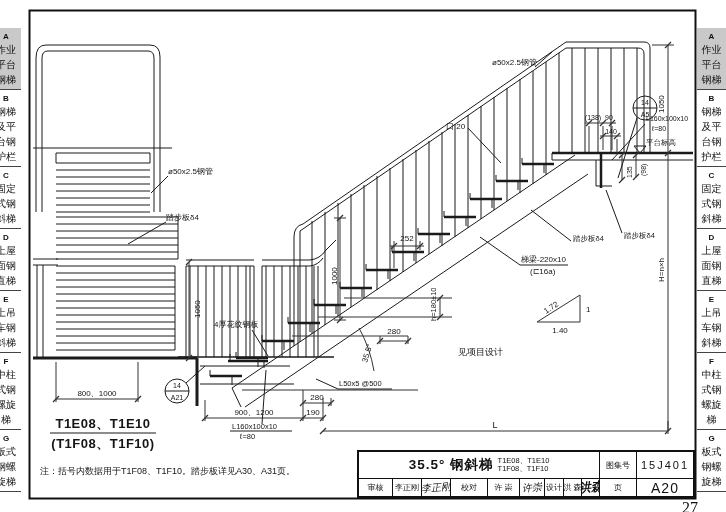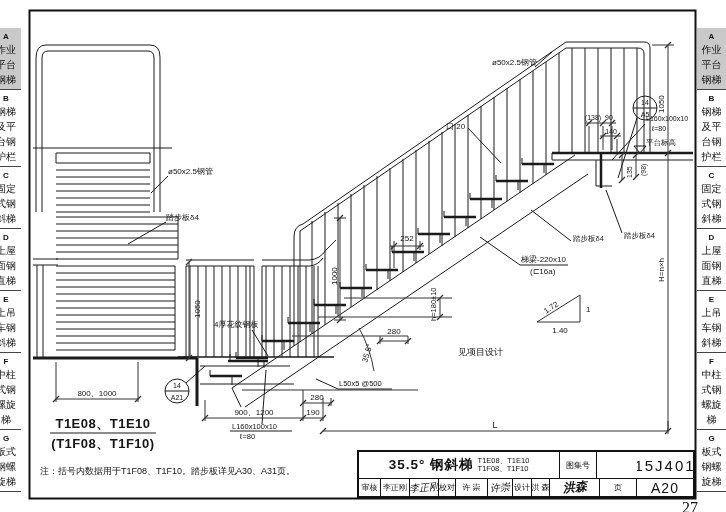--- a/index.html
+++ b/index.html
@@ -24,21 +24,21 @@
           box-sizing:border-box;display:flex;flex-direction:column;background:#fff;}
   #tblock .r1{display:flex;height:27px;border-bottom:1px solid #111;box-sizing:border-box;}
   #tblock .r2{display:flex;flex:1;align-items:stretch;}
   .cell{border-right:1px solid #111;box-sizing:border-box;display:flex;align-items:center;justify-content:center;
         font-size:8px;white-space:nowrap;overflow:hidden;}
   .cell.last{border-right:none;}
   .tb-main{flex:1;gap:4px;}
   .big{font-size:13.5px;font-weight:bold;letter-spacing:1px;}
   .models{font-size:7.5px;line-height:8.5px;text-align:left;}
   .w36{width:37px}.w56{width:56px}
-  .atlasno{font-size:15px;letter-spacing:2px;margin-left:40px;}
+  .atlasno{font-size:11px;letter-spacing:2px;}
   .pageno{font-size:14px;letter-spacing:1px;}
   .sig{font-family:"Liberation Serif","DejaVu Serif",serif;font-style:italic;font-size:10px;transform:rotate(-5deg);}
   .sig.heavy{font-size:12px;font-weight:bold;}
   #pgnum{position:absolute;left:682px;top:499px;font-family:Liberation Serif, serif;font-size:16px;}
 </style>
 </head>
 <body>
 
 <div id="sheet">
 
@@ -275,26 +275,26 @@
       <span class="big">35.5° 钢斜梯</span>
       <span class="models">
         <span>T1E08、T1E10</span><br>
         <span>T1F08、T1F10</span>
       </span>
     </div>
     <div class="cell w36">图集号</div>
     <div class="cell w56 last atlasno">15J401</div>
   </div>
   <div class="r2">
-    <div class="cell" style="width:22px">审核</div>
+    <div class="cell" style="width:34px">审核</div>
     <div class="cell" style="width:29px">李正刚</div>
     <div class="cell" style="width:29px">
           <span class="sig">李正刚</span>
         </div>
-    <div class="cell" style="width:17px">校对</div>
+    <div class="cell" style="width:37px">校对</div>
     <div class="cell" style="width:32px">许 崇</div>
     <div class="cell" style="width:25px">
           <span class="sig">许崇</span>
         </div>
     <div class="cell" style="width:19px">设计</div>
     <div class="cell" style="width:18px">洪 森</div>
     <div class="cell" style="flex:1">
           <span class="sig heavy">洪森</span>
         </div>
     <div class="cell w36">页</div>

